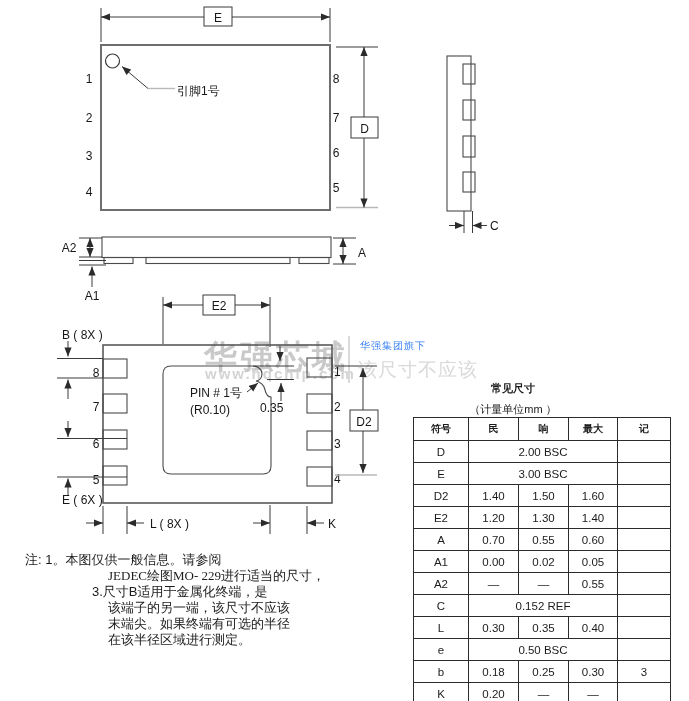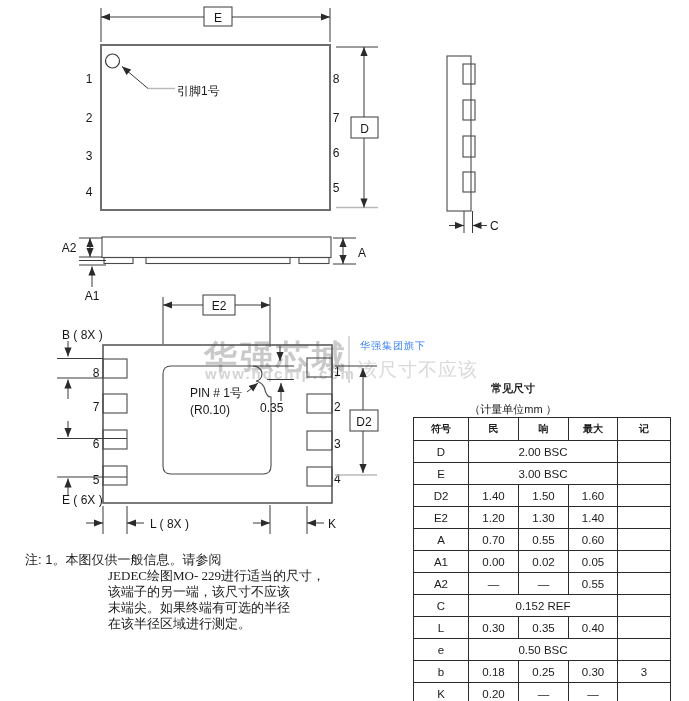--- a/index.html
+++ b/index.html
@@ -190,20 +190,21 @@
       <text x="150" y="528">L ( 8X )</text>
       <line class="dim" x1="253" y1="523" x2="270" y2="523" marker-end="url(#ah)"></line>
       <line class="dim" x1="324" y1="523" x2="307" y2="523" marker-end="url(#ah)"></line>
       <text x="328" y="528">K</text>
     </g>
   </svg>
 
   <div id="notes">
     <div class="nl">注: 1。本图仅供一般信息。请参阅</div>
     <div class="nl in-a">JEDEC绘图MO- 229进行适当的尺寸，</div>
+    <div class="nl in-b">3.尺寸B适用于金属化终端，是</div>
     <div class="nl in-a">该端子的另一端，该尺寸不应该</div>
     <div class="nl in-a">末端尖。如果终端有可选的半径</div>
     <div class="nl in-a">在该半径区域进行测定。</div>
   </div>
 
   <div id="table-title">
     <div class="tt">常见尺寸</div>
     <div class="ts">（计量单位mm ）</div>
   </div>
 

